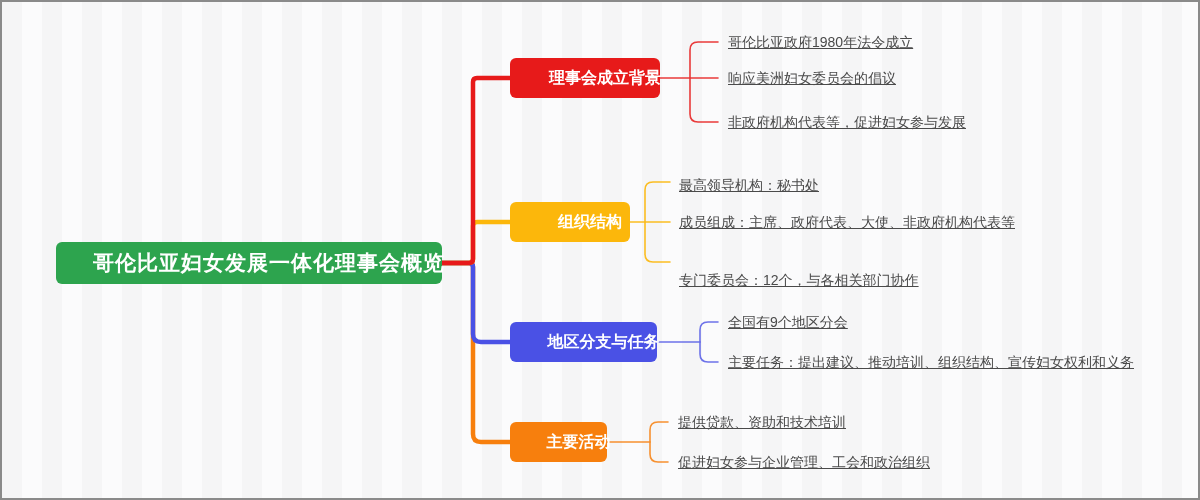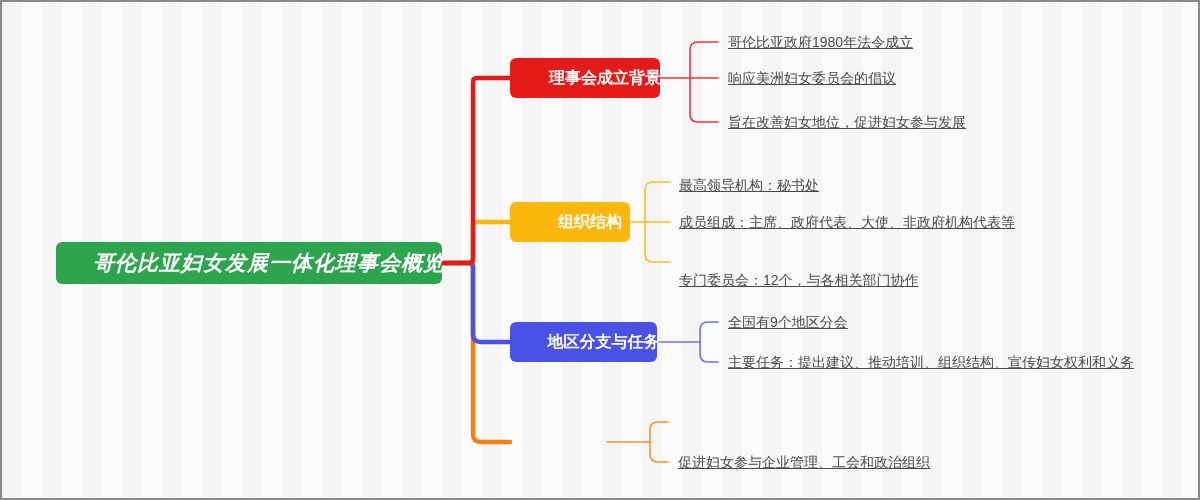--- a/index.html
+++ b/index.html
@@ -15,21 +15,21 @@
   .wires{position:absolute;left:0;top:0;width:1196px;height:496px;}
   .node{
     position:absolute;
     display:flex;align-items:center;justify-content:center;
     color:#fff;font-weight:bold;
     border-radius:6px;
     cursor:pointer;
     white-space:nowrap;
     padding-left:40px;
   }
-  .root-node{font-size:21px;letter-spacing:1px;font-style:italic;}
+  .root-node{font-size:21px;letter-spacing:1px;}
   .branch-node{font-size:16px;}
   .leaf{
     position:absolute;
     height:20px;line-height:20px;
     font-size:14px;color:#4a4a4a;
     white-space:nowrap;
     cursor:pointer;
     text-decoration:underline;
   }
 </style>
@@ -75,27 +75,29 @@
   </svg>
 
   <div class="node root-node" style="left: 54px; top: 240px; width: 386px; height: 42px; background-color: rgb(45, 164, 78);">哥伦比亚妇女发展一体化理事会概览</div>
 
   <div class="node branch-node" style="left: 508px; top: 56px; width: 150px; height: 40px; background-color: rgb(231, 26, 26);">理事会成立背景</div>
 
   <div class="node branch-node" style="left: 508px; top: 200px; width: 120px; height: 40px; background-color: rgb(252, 183, 11);">组织结构</div>
 
   <div class="node branch-node" style="left: 508px; top: 320px; width: 147px; height: 40px; background-color: rgb(74, 81, 229);">地区分支与任务</div>
 
+  <div class="node branch-node" style="left: 508px; top: 420px; width: 97px; height: 40px; background-color: rgb(247, 127, 13);">主要活动</div>
 
   <div class="leaf" style="left:726px;top:30px;">哥伦比亚政府1980年法令成立</div>
   <div class="leaf" style="left:726px;top:66px;">响应美洲妇女委员会的倡议</div>
-  <div class="leaf" style="left:726px;top:110px;">旨在改善妇女地位，促进妇女参与发展</div>
+  <div class="leaf" style="left:726px;top:110px;">非政府机构代表等，促进妇女参与发展</div>
 
   <div class="leaf" style="left:677px;top:173px;">最高领导机构：秘书处</div>
   <div class="leaf" style="left:677px;top:210px;">成员组成：主席、政府代表、大使、非政府机构代表等</div>
   <div class="leaf" style="left:677px;top:268px;text-align:center;">专门委员会：12个，与各相关部门协作</div>
 
   <div class="leaf" style="left:726px;top:310px;">全国有9个地区分会</div>
   <div class="leaf" style="left:726px;top:350px;">主要任务：提出建议、推动培训、组织结构、宣传妇女权利和义务</div>
 
+  <div class="leaf" style="left:676px;top:410px;">提供贷款、资助和技术培训</div>
   <div class="leaf" style="left:676px;top:450px;">促进妇女参与企业管理、工会和政治组织</div>
 
 </div>
 
 </body></html>

